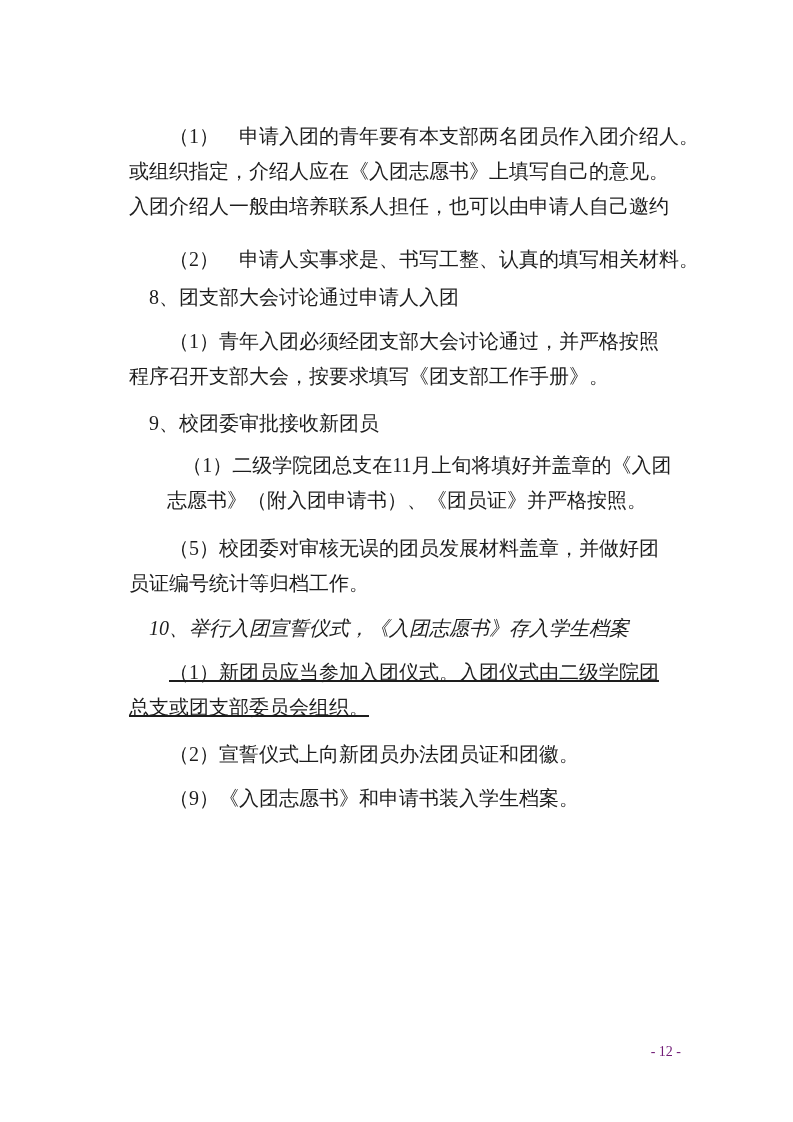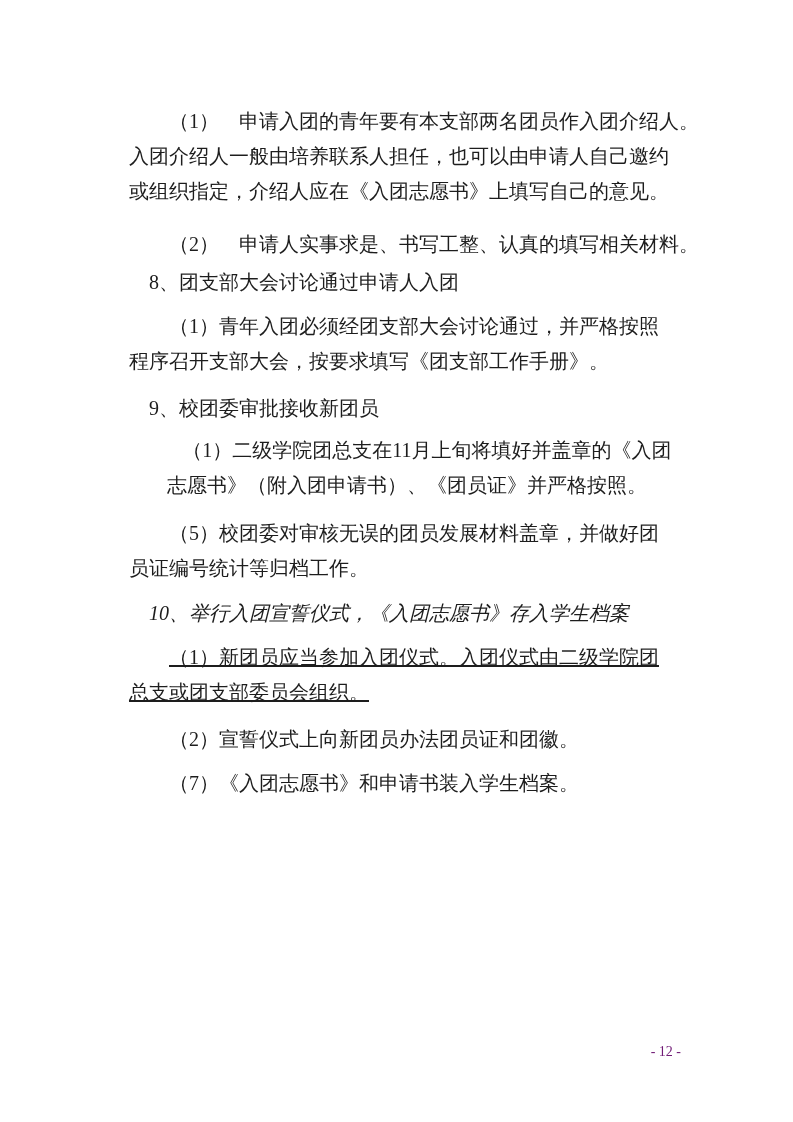--- a/index.html
+++ b/index.html
@@ -44,24 +44,24 @@
     line-height: 16px;
     color: #701a75;
     font-family: "Liberation Serif", serif;
   }
 </style>
 </head>
 <body>
 
 <div class="page">
   <div class="content">
-      <p class="para body" style="margin-top: 0px;">
+      <p class="para body" style="margin-top: 15px;">
         <span class="line indent-2">（1）　申请入团的青年要有本支部两名团员作入团介绍人。</span>
+        <span class="line">或组织指定，介绍人应在《入团志愿书》上填写自己的意见。</span>
         <span class="line">入团介绍人一般由培养联系人担任，也可以由申请人自己邀约</span>
-        <span class="line">或组织指定，介绍人应在《入团志愿书》上填写自己的意见。</span>
       </p>
       <p class="para body" style="margin-top: 18px;">
         <span class="line indent-2">（2）　申请人实事求是、书写工整、认真的填写相关材料。</span>
       </p>
       <p class="para heading" style="margin-top: 3px;">
         <span class="line indent-1">8、团支部大会讨论通过申请人入团</span>
       </p>
       <p class="para body" style="margin-top: 9px;">
         <span class="line indent-2">（1）青年入团必须经团支部大会讨论通过，并严格按照</span>
         <span class="line">程序召开支部大会，按要求填写《团支部工作手册》。</span>
@@ -81,17 +81,17 @@
         <span class="line indent-1">10、举行入团宣誓仪式，《入团志愿书》存入学生档案</span>
       </p>
       <p class="para body" style="margin-top: 9px; text-decoration: underline;">
         <span class="line indent-2">（1）新团员应当参加入团仪式。入团仪式由二级学院团</span>
         <span class="line">总支或团支部委员会组织。</span>
       </p>
       <p class="para body" style="margin-top: 12px;">
         <span class="line indent-2">（2）宣誓仪式上向新团员办法团员证和团徽。</span>
       </p>
       <p class="para body" style="margin-top: 9px;">
-        <span class="line indent-2">（7）《入团志愿书》和申请书装入学生档案。</span>
+        <span class="line indent-2">（9）《入团志愿书》和申请书装入学生档案。</span>
       </p>
     </div>
   <div class="footer">- 12 -</div>
 </div>
 
 </body></html>

